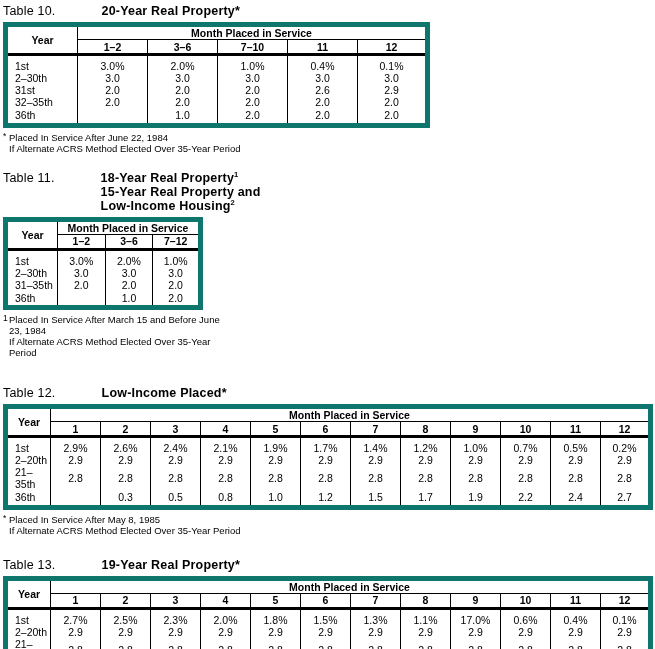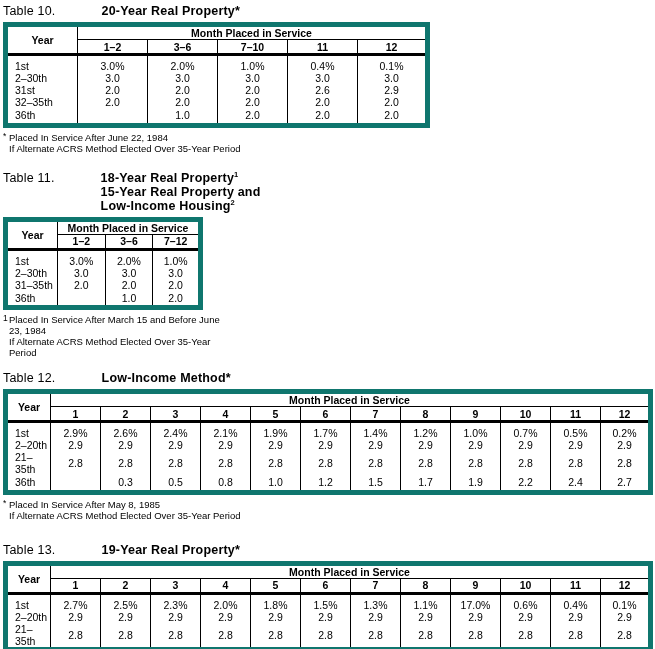--- a/index.html
+++ b/index.html
@@ -9,21 +9,21 @@
     color: #000000;
     font-family: "Liberation Sans", "DejaVu Sans", sans-serif;
   }
   body {
     width: 655px; height: 649px;
     padding: 4px 2px 0 3px;
     overflow: hidden;
   }
   .tbl-sec { }
   section[data-sec="0"] { margin-bottom: 17px; }
-  section[data-sec="1"] { margin-bottom: 13px; }
+  section[data-sec="1"] { margin-bottom: 28px; }
   section[data-sec="2"] { margin-bottom: 22px; }
 
   .t-title {
     display: flex;
     align-items: flex-start;
     font-size: 12.5px;
     line-height: 14px;
     margin-bottom: 4px;
     letter-spacing: 0.2px;
     gap: 41px;
@@ -243,21 +243,21 @@
       <div class="fn-line"><span class="fn-marker"></span><span>23, 1984</span></div>
       <div class="fn-line"><span class="fn-marker"></span><span>If Alternate ACRS Method Elected Over 35-Year</span></div>
       <div class="fn-line"><span class="fn-marker"></span><span>Period</span></div>
     </div>
 </section>
 
 <section class="tbl-sec" data-sec="2">
   <div class="t-title">
     <span class="t-prefix">Table 12.</span>
     <div class="t-lines">
-        <div class="t-line">Low-Income Method*</div>
+        <div class="t-line">Low-Income Placed*</div>
       </div>
   </div>
   <table class="acrs">
       <colgroup>
         <col class="year-col">
         <col>
         <col>
         <col>
         <col>
         <col>

